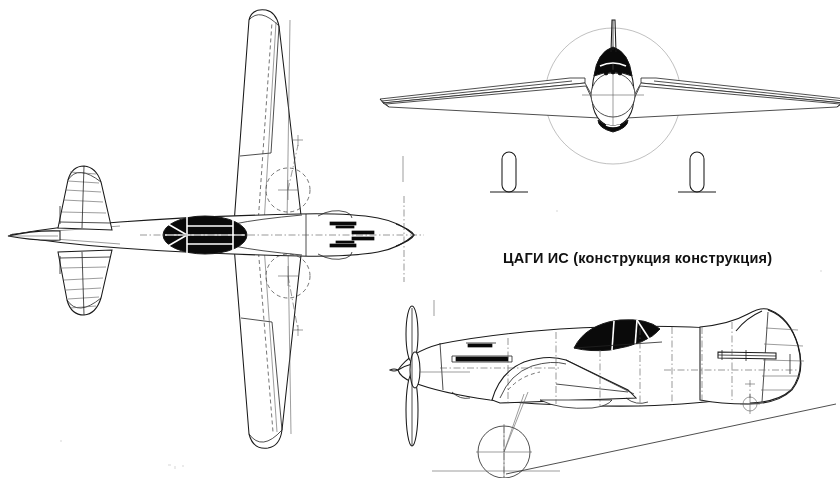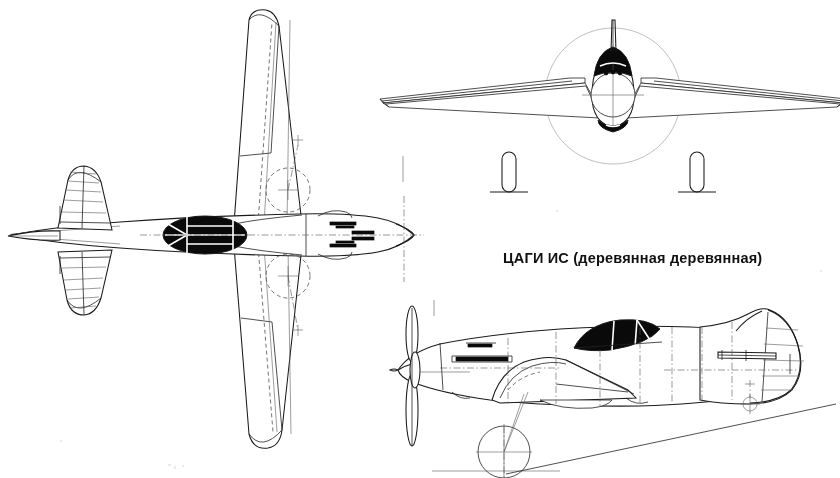--- a/index.html
+++ b/index.html
@@ -321,15 +321,15 @@
     <g opacity="0.5">
       <rect class="noise" x="168" y="464" width="3" height="2"></rect>
       <rect class="noise" x="174" y="466" width="2" height="3"></rect>
       <rect class="noise" x="182" y="465" width="2" height="2"></rect>
       <rect class="noise" x="556" y="210" width="2" height="2"></rect>
       <rect class="noise" x="820" y="270" width="2" height="2"></rect>
       <rect class="noise" x="60" y="440" width="2" height="2"></rect>
     </g>
   </svg>
 
-  <div class="caption">ЦАГИ ИС (деревянная деревянная)</div>
+  <div class="caption">ЦАГИ ИС (конструкция конструкция)</div>
 
 </div>
 
 </body></html>

